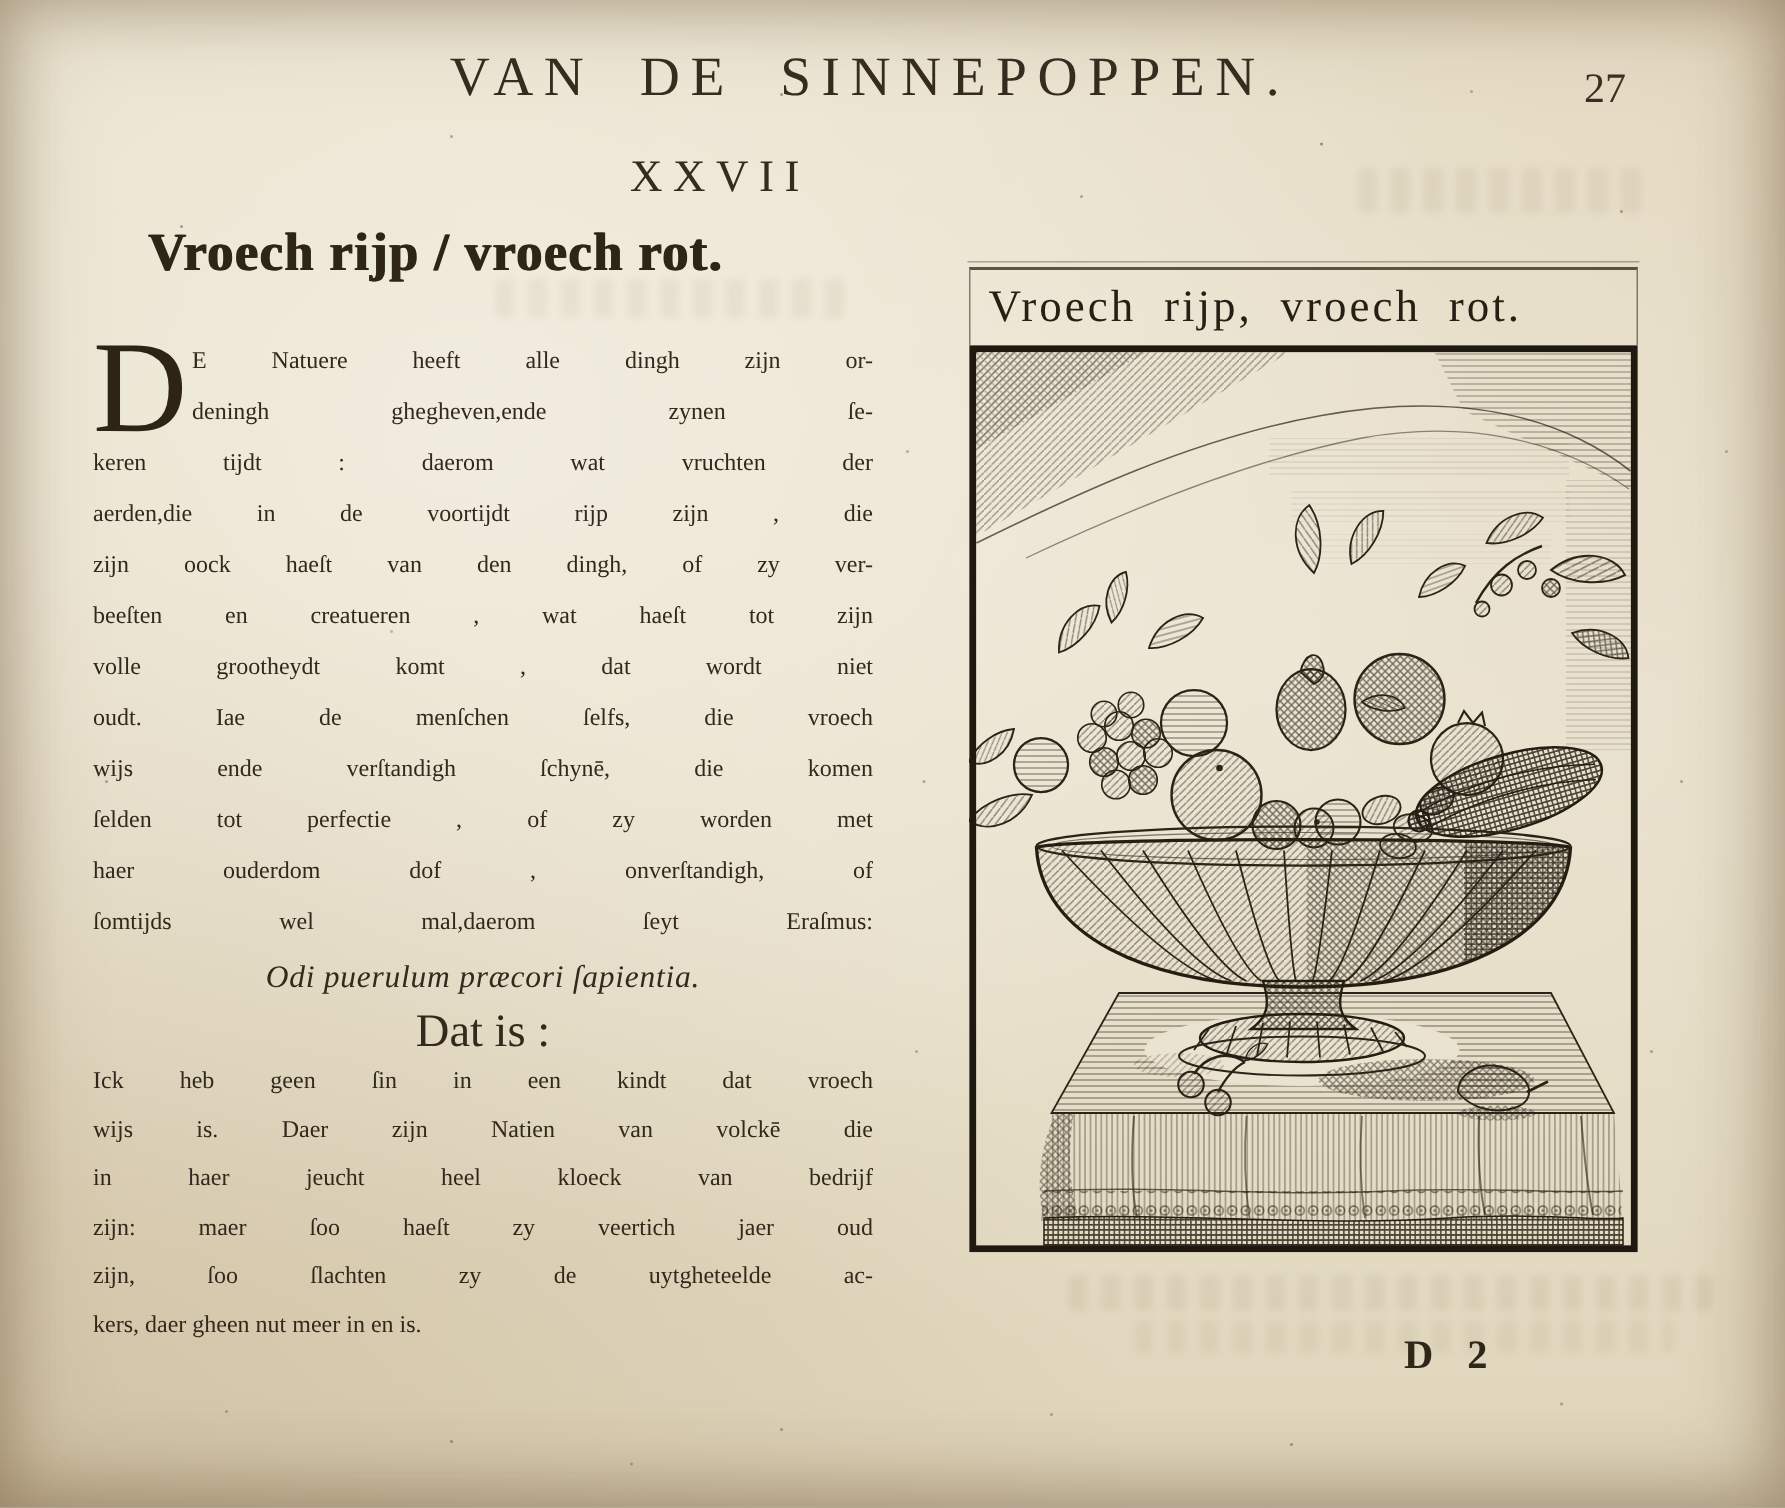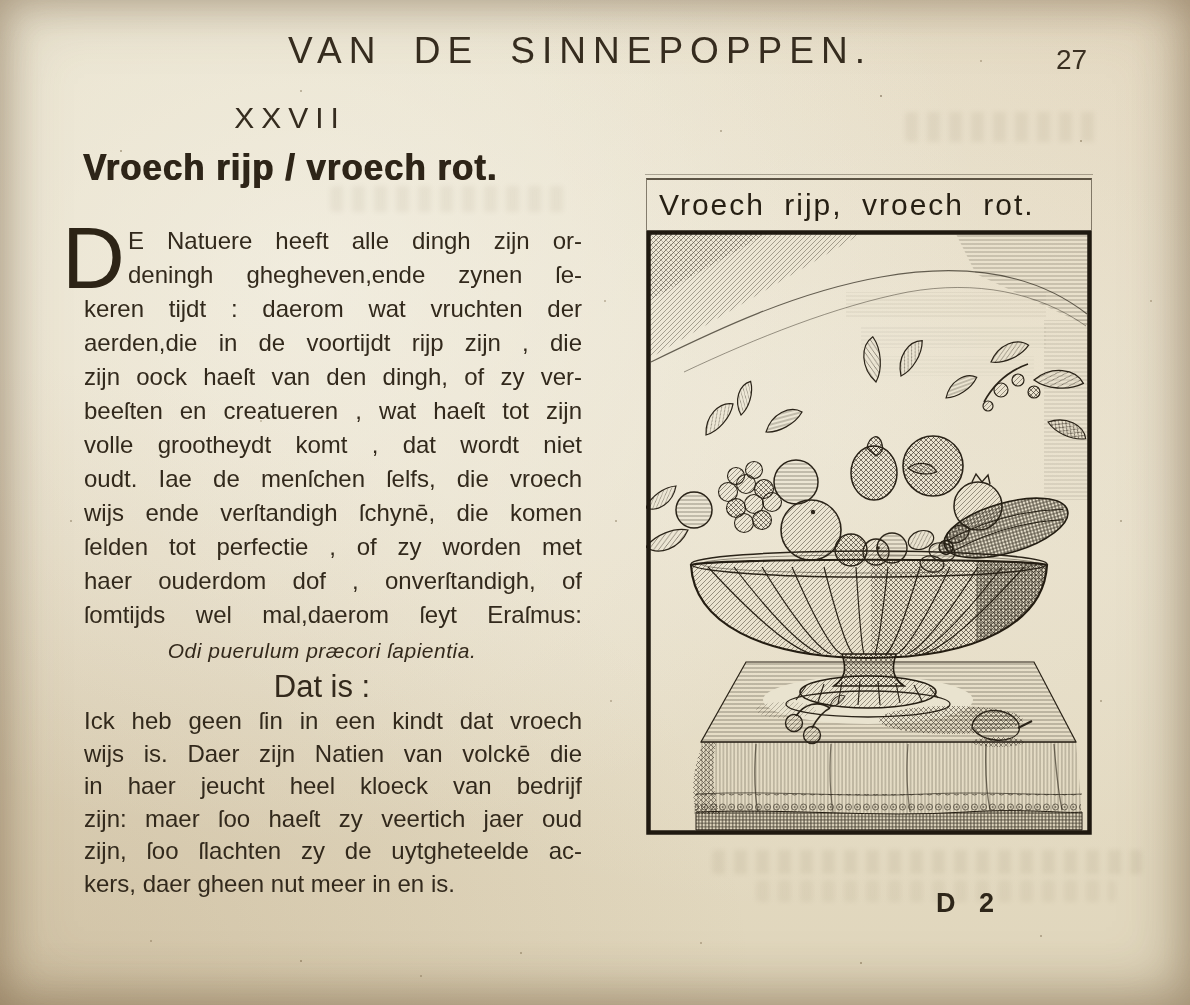--- a/index.html
+++ b/index.html
@@ -1,21 +1,21 @@
 <!DOCTYPE html>
 <html><head>
 <meta charset="utf-8">
 <style>
   html,body{margin:0;padding:0;background:#8a8178;}
   .page{
     position:relative;
     width:1190px;height:1005px;
     overflow:hidden;
     color:#33291c;
-    font-family:Liberation Sans, sans-serif;
+    font-family:Liberation Serif, serif;
     background-color:#e6dec6;
     background-image:
       radial-gradient(ellipse at 26% 28%, rgba(248,246,238,.55), transparent 55%),
       radial-gradient(ellipse at 72% 42%, rgba(241,237,224,.45), transparent 60%),
       radial-gradient(ellipse at 100% 0%, rgba(205,168,135,.16), transparent 40%),
       radial-gradient(ellipse at 0% 100%, rgba(150,120,80,.22), transparent 45%),
       linear-gradient(180deg,#e8e1cb 0%,#e6ddc6 55%,#e0d6bc 100%);
   }
   .page::after{
     content:"";position:absolute;inset:0;pointer-events:none;
@@ -27,36 +27,36 @@
   .abs{position:absolute;}
   
   .header-title{
     left:160px;top:30px;width:840px;text-align:center;
     font-size:37px;letter-spacing:7px;word-spacing:14px;
     color:#352c1f;
   }
   .page-number{left:1056px;top:44px;font-size:28px;color:#3a3022;}
   
   .section-number{
-    left:40px;top:101px;width:500px;text-align:center;
+    left:40px;top:101px;width:500px;text-align:right;
     font-size:30px;letter-spacing:7px;color:#352c1f;
   }
   .motto{
     left:30px;top:147px;width:520px;text-align:center;
     font-size:36px;font-weight:700;letter-spacing:1px;
     transform:scaleX(.97);
     text-shadow:1px 0 0 currentColor;
     color:#2e2518;
   }
   
   .body-col{left:62px;top:224px;width:520px;}
   .para .line{
-    font-size:24px;line-height:34px;
+    font-size:16px;line-height:34px;
     text-align:justify;text-align-last:justify;
-    white-space:normal;color:#32291c;margin-left:22px;
+    white-space:normal;color:#32291c;
   }
   .para2 .line{line-height:32.5px;}
   .para2 .line:last-child{text-align-last:left;}
   .drop-cap{
     float:left;width:58px;height:64px;
     font-size:87px;line-height:60px;
     margin:4px 8px 0 0;color:#2d2416;
   }
   .latin-quote{
     clear:both;margin-top:2px;text-align:center;

